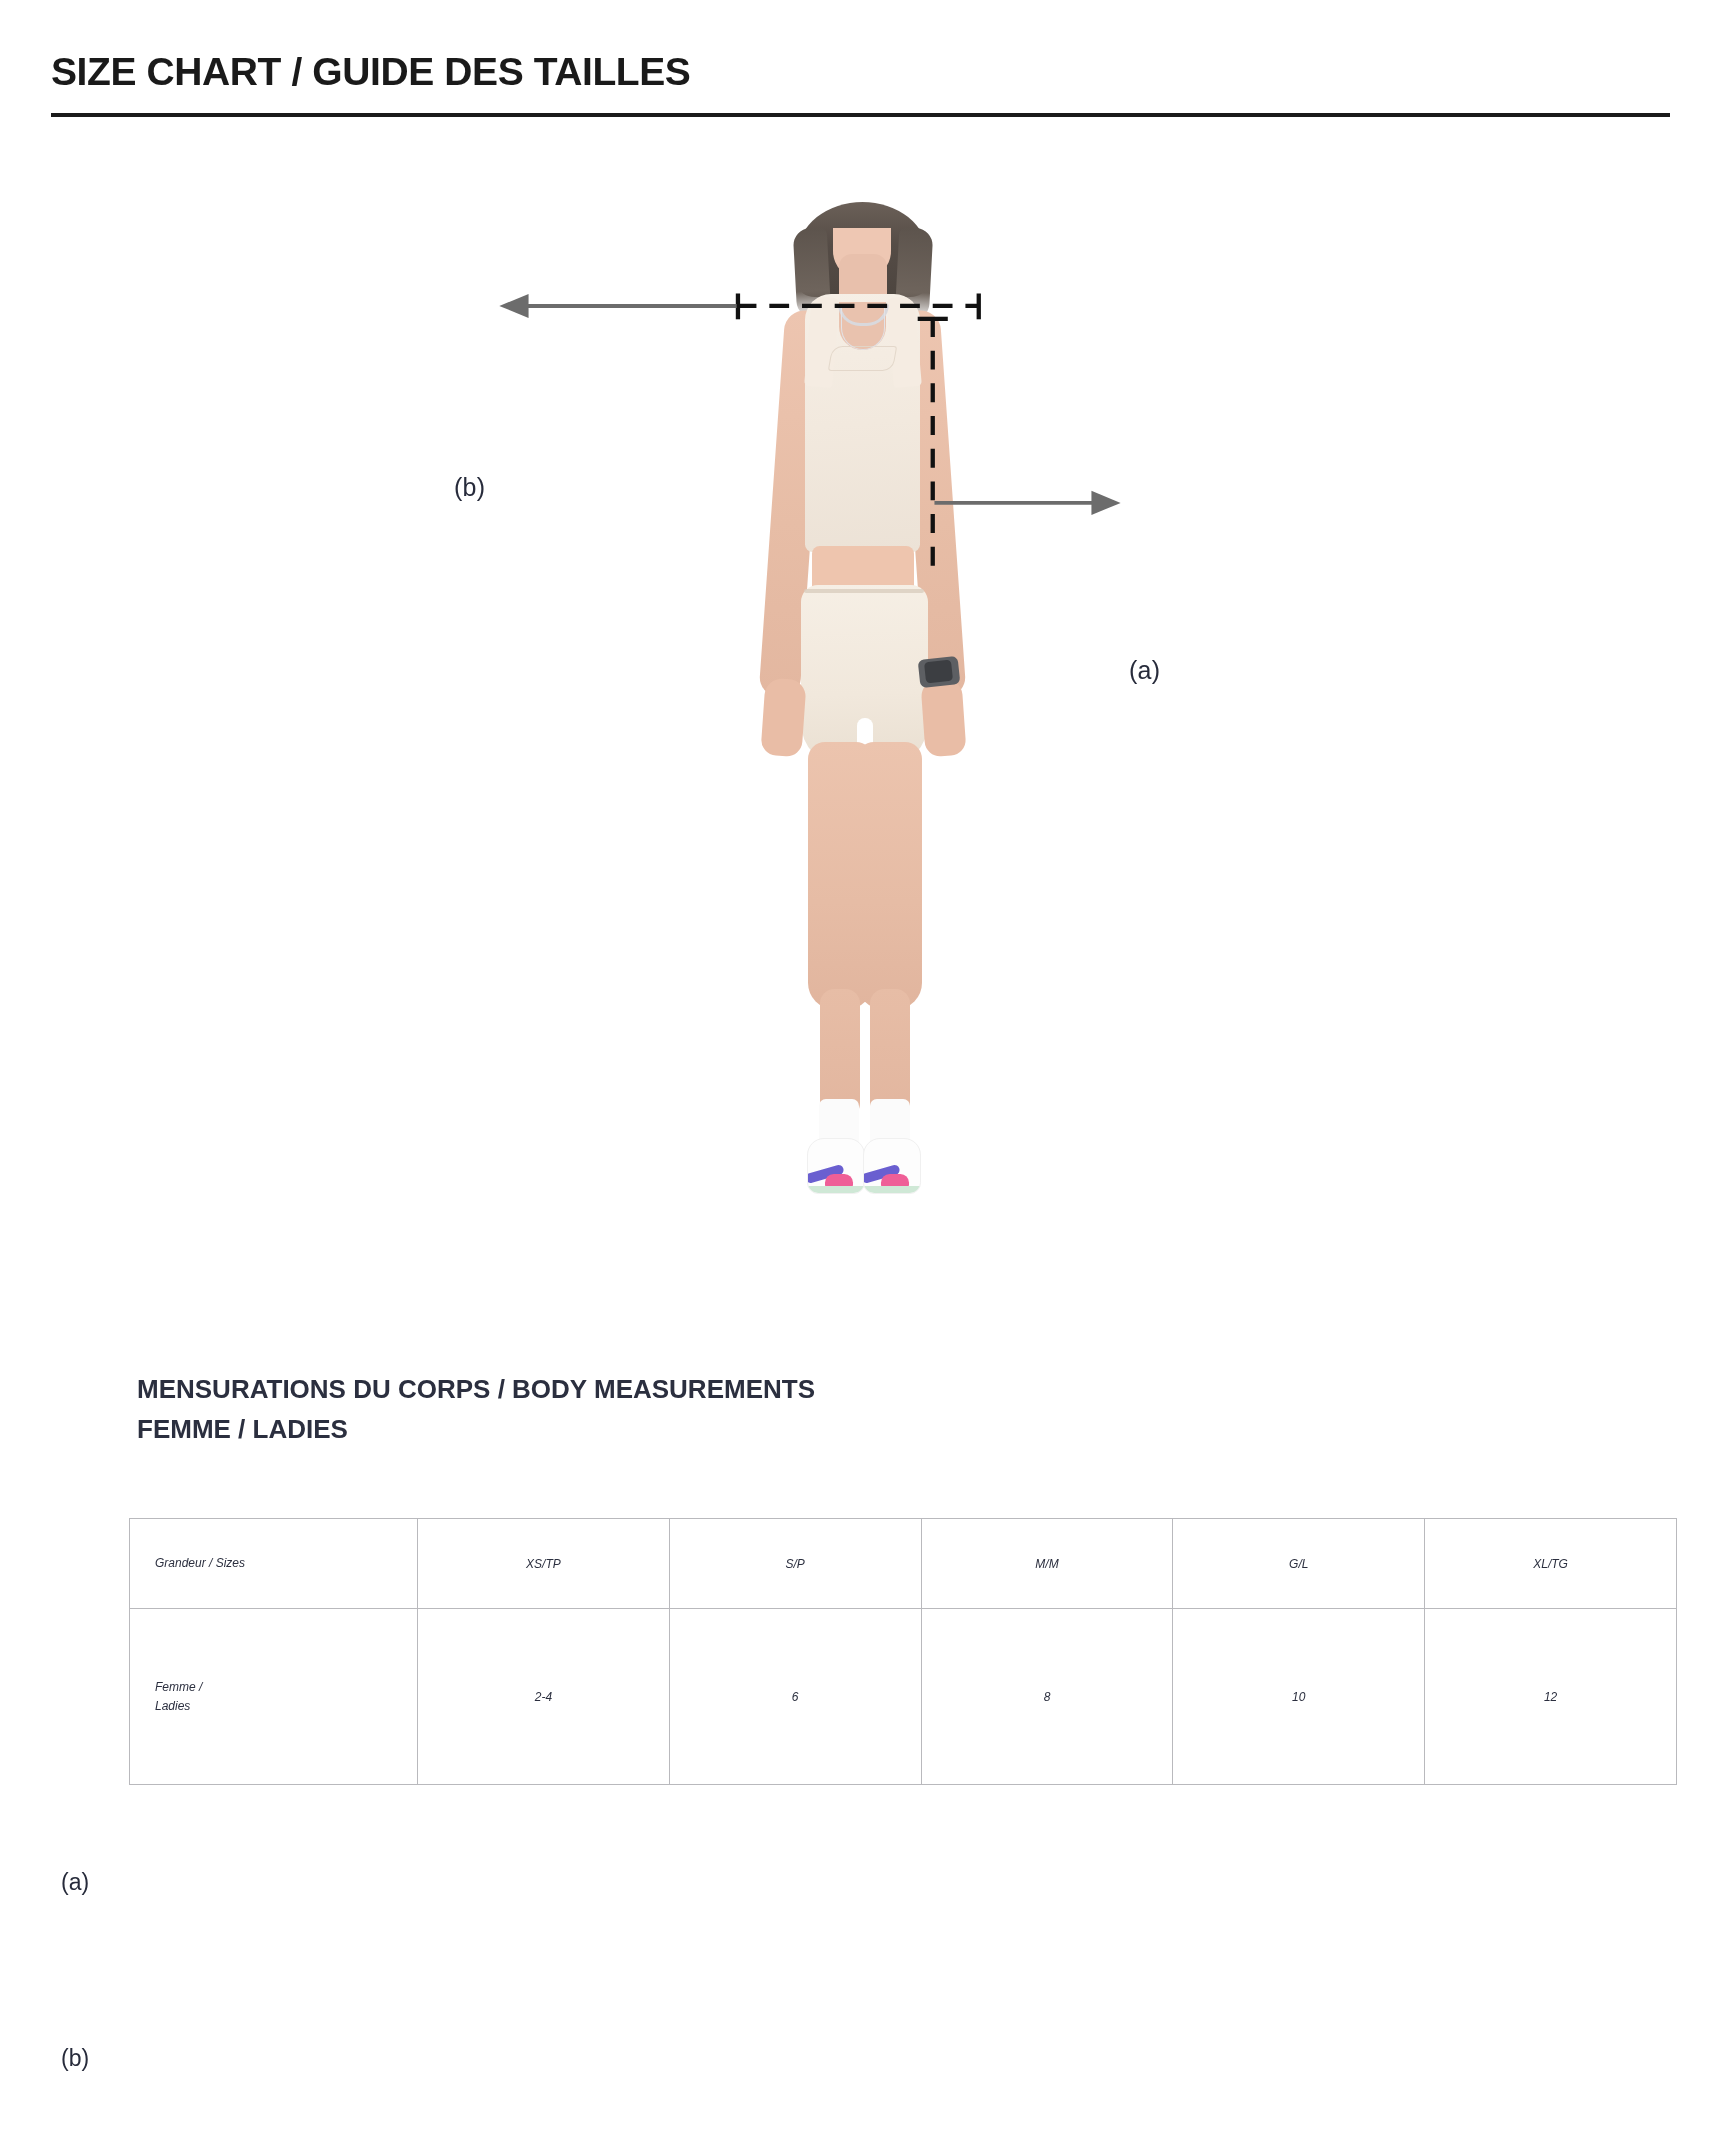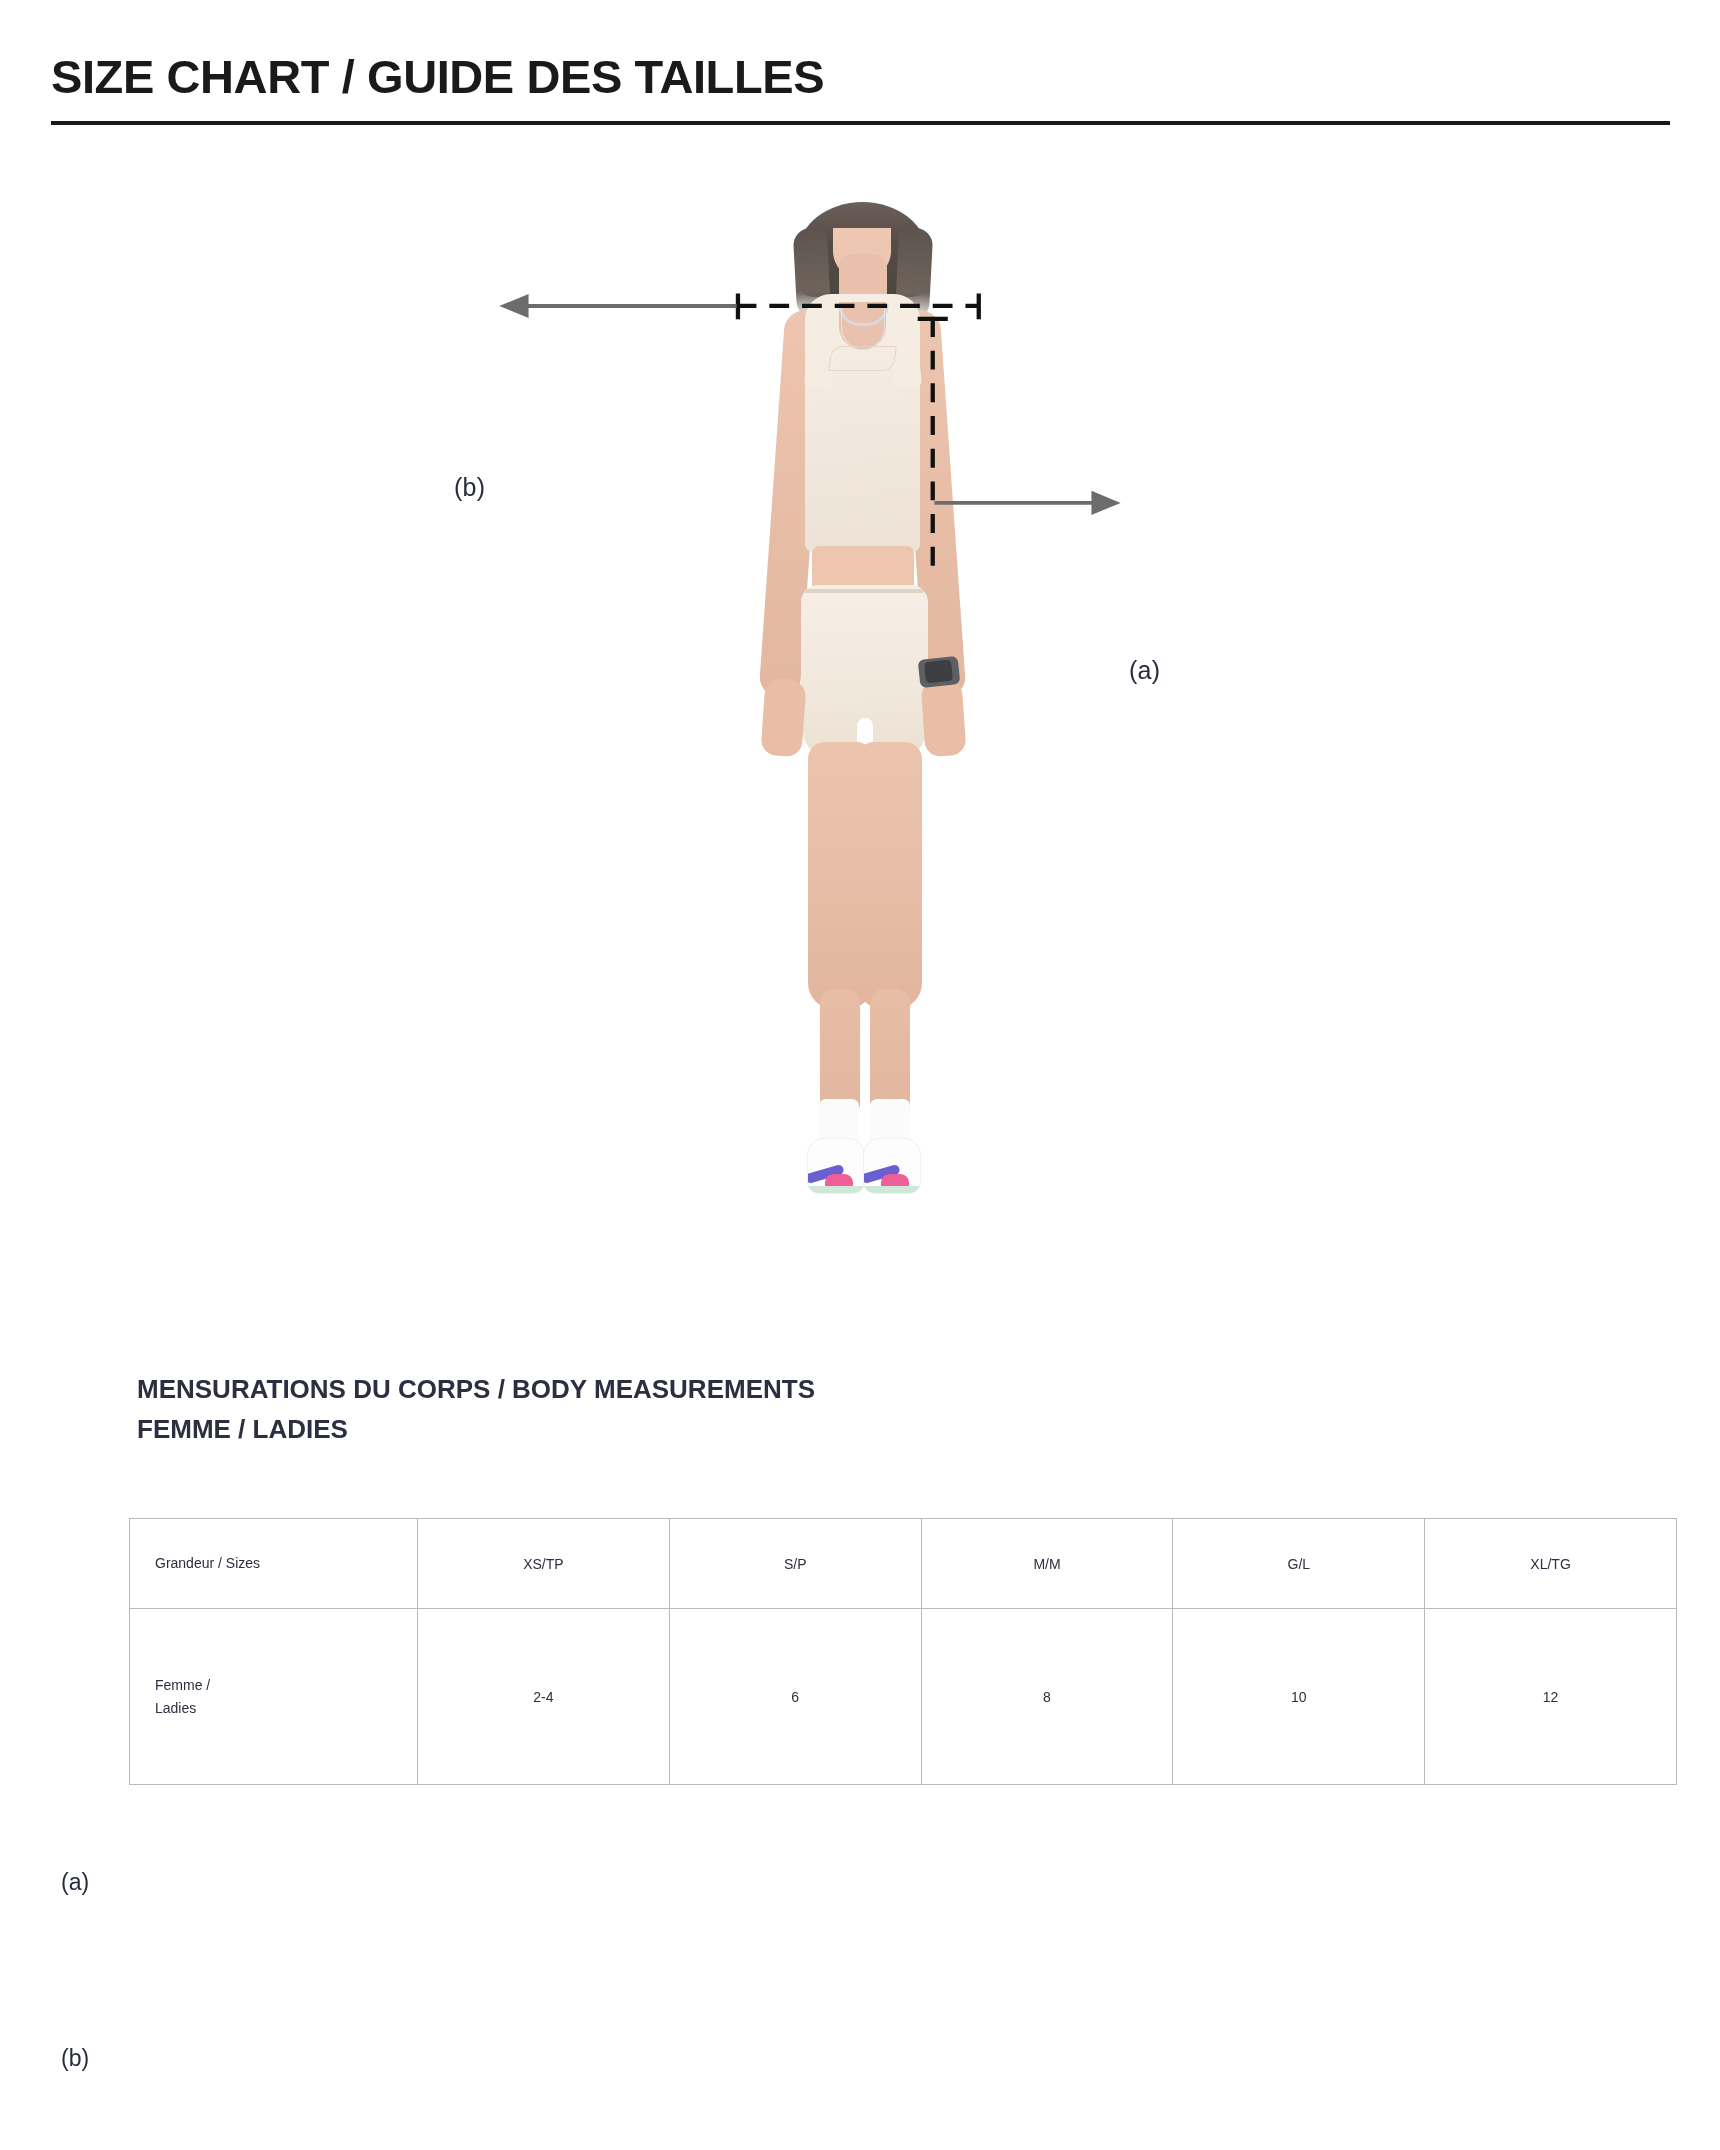--- a/index.html
+++ b/index.html
@@ -20,21 +20,21 @@
   }
 
   
   .title-block {
     position: absolute;
     left: 51px;
     top: 52px;
     width: 1619px;
   }
   .page-title {
-    font-size: 47px;
+    font-size: 39px;
     font-weight: 700;
     letter-spacing: -0.4px;
     color: #1a1a1a;
     line-height: 1.05;
     white-space: nowrap;
   }
   .title-rule {
     margin-top: 20px;
     width: 1619px;
     height: 3.9px;
@@ -358,23 +358,24 @@
     width: 1548px;
   }
   table.size-table {
     border-collapse: collapse;
     width: 1548px;
     table-layout: fixed;
   }
   table.size-table td {
     border: 0.9px solid #b9b9bd;
     color: #2b2f3f;
-    font-size: 14px;
+    font-size: 12px;
     vertical-align: middle;
     background: #ffffff;
+    font-style: italic;
   }
   td.rowhead {
     width: 288px;
     padding: 0 25px;
     text-align: left;
     line-height: 1.58;
   }
   td.val {
     text-align: center;
   }

